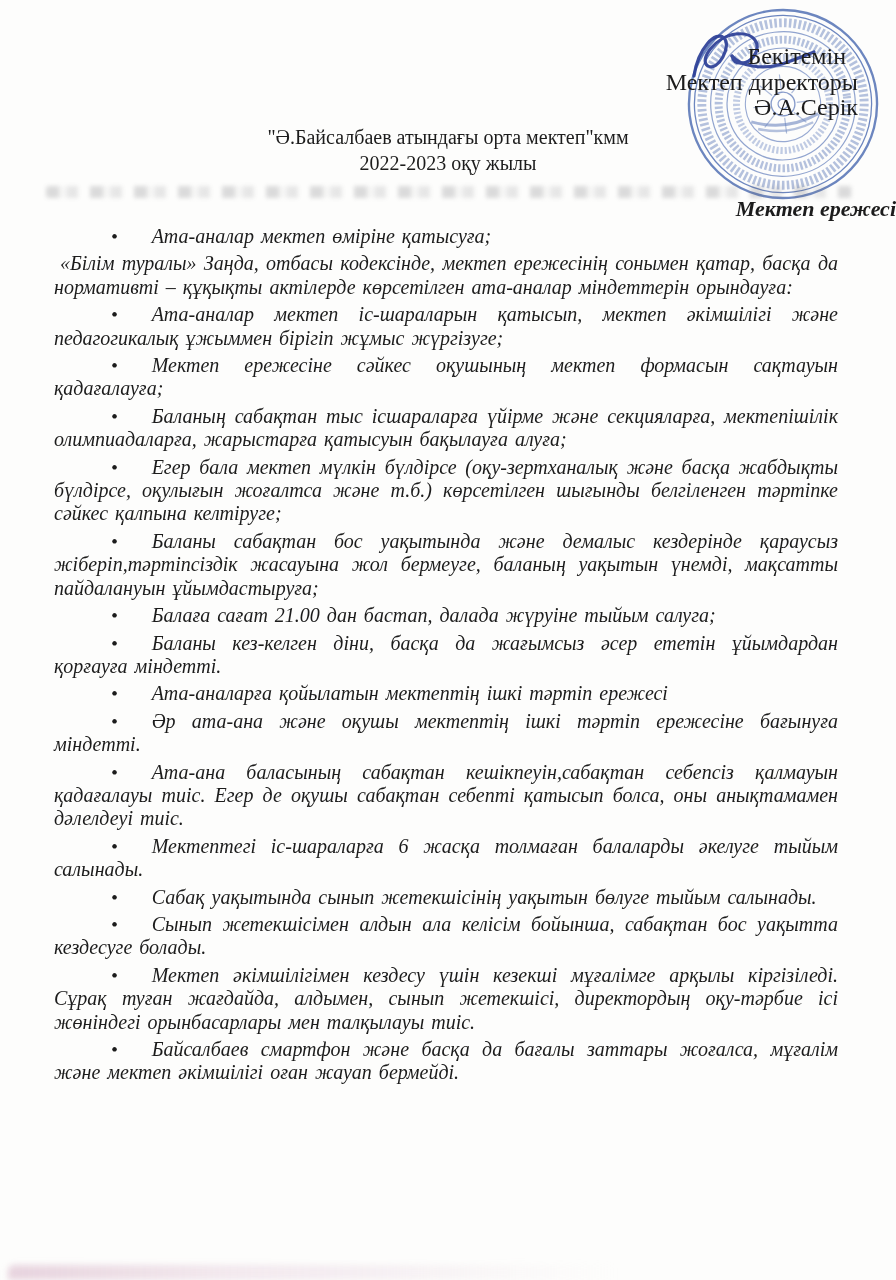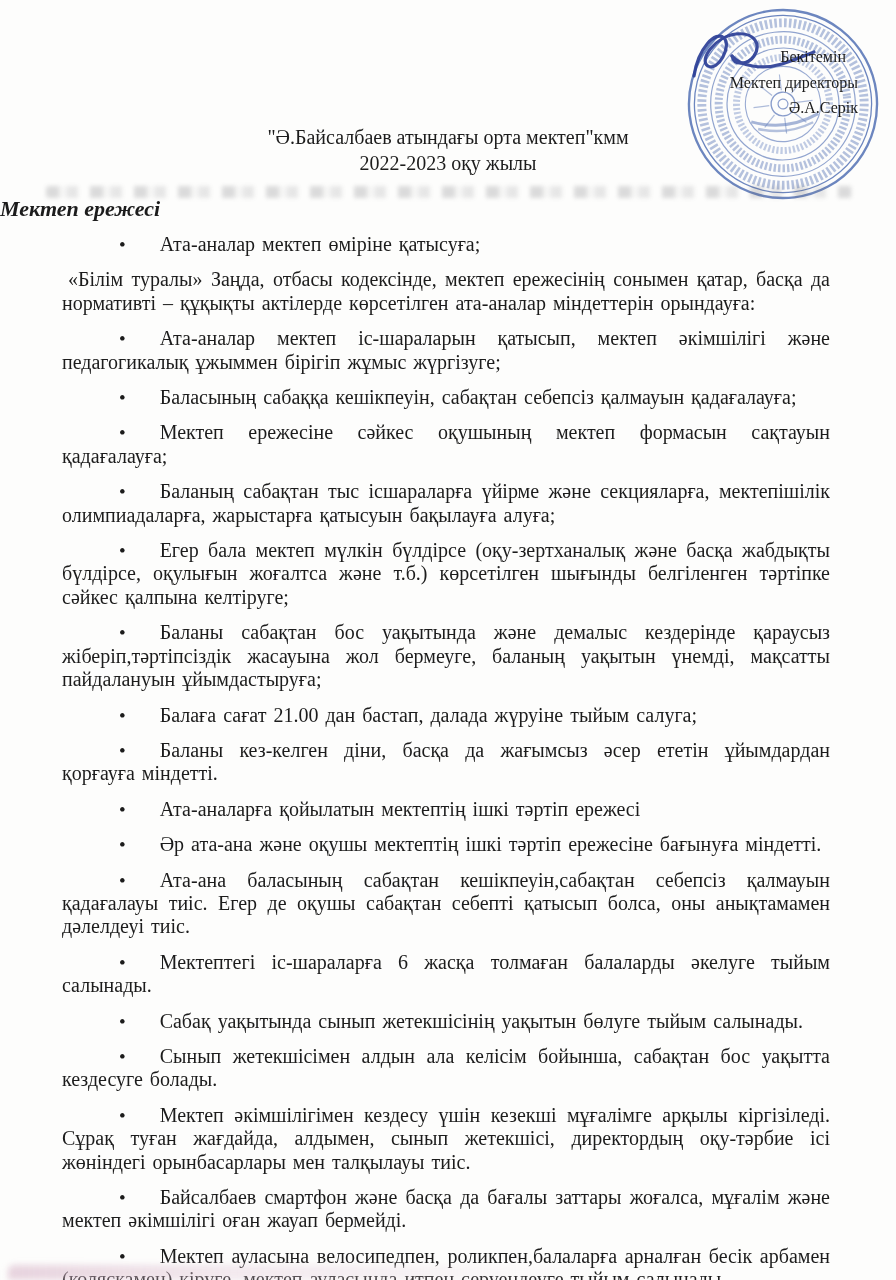--- a/index.html
+++ b/index.html
@@ -7,45 +7,45 @@
     position:relative;width:896px;height:1280px;margin:0 auto;
     background:#fdfdfc;overflow:hidden;
     font-family:"Liberation Serif","DejaVu Serif",serif;
     color:var(--ink,#1c1c1c);
   }
   
   .stamp{position:absolute;left:684px;top:5px;width:198px;height:198px;transform:rotate(-7deg);}
   .signature{position:absolute;left:688px;top:26px;width:132px;height:64px;}
   .approval{
     position:absolute;top:44px;right:38px;text-align:right;
-    font-size:16px;line-height:25.5px;white-space:nowrap;
+    font-size:24px;line-height:25.5px;white-space:nowrap;
   }
   .approval .l1{padding-right:12px;}
   
   .doc-header{
     position:absolute;top:124px;left:0;width:100%;text-align:center;
     font-size:20px;line-height:26px;
   }
   .ghost-line{
     position:absolute;top:186px;left:46px;right:44px;height:12px;
     background:repeating-linear-gradient(90deg,
       rgba(105,105,110,.55) 0 13px, rgba(150,150,155,.18) 13px 21px,
       rgba(120,120,125,.4) 21px 32px, transparent 32px 44px);
     filter:blur(2.3px);opacity:.42;border-radius:3px;
   }
   .doc-title{
-    position:absolute;top:196px;left:0;width:100%;text-align:left;
+    position:absolute;top:196px;left:0;width:100%;text-align:right;
     font-size:22px;line-height:26px;font-weight:bold;font-style:italic;
   }
   
   .rules{
     position:absolute;top:221px;left:50px;width:792px;
     font-size:20px;line-height:23.4px;text-align:justify;word-spacing:2px;
   }
-  .rule{margin:12px;text-indent:57px;}
+  .rule{margin:4px;text-indent:57px;font-style:italic;}
   .rule.no-bullet{text-indent:6px;}
   .rule .bullet{font-size:19px;}
   .rule .gap{display:inline-block;width:34px;}
   
   .bottom-smudge{
     position:absolute;left:8px;bottom:0;width:610px;height:15px;
     background:linear-gradient(90deg,
       rgba(214,178,198,.55) 0%, rgba(226,200,216,.4) 35%,
       rgba(232,212,224,.3) 62%, rgba(238,226,233,.12) 85%, transparent 100%);
     filter:blur(3px);border-radius:6px 6px 0 0;
@@ -102,33 +102,31 @@
   </div>
 
   <div class="ghost-line"></div>
 
   <div class="doc-title">Мектеп ережесі</div>
 
   <div class="rules">
       <p class="rule"><span class="bullet">•</span><span class="gap"></span><span>Ата-аналар мектеп өміріне қатысуға;</span></p>
       <p class="rule no-bullet"><span>«Білім туралы» Заңда, отбасы кодексінде, мектеп ережесінің сонымен қатар, басқа да нормативті – құқықты актілерде көрсетілген ата-аналар міндеттерін орындауға:</span></p>
       <p class="rule"><span class="bullet">•</span><span class="gap"></span><span>Ата-аналар мектеп іс-шараларын қатысып, мектеп әкімшілігі және педагогикалық ұжыммен бірігіп жұмыс жүргізуге;</span></p>
-      <p class="rule"><span class="bullet">•</span><span class="gap"></span><span>Баласының сабаққа кешікпеуін, сабақтан себепсіз қалмауын қадағалауға;</span></p>
       <p class="rule"><span class="bullet">•</span><span class="gap"></span><span>Мектеп ережесіне сәйкес оқушының мектеп формасын сақтауын  қадағалауға;</span></p>
       <p class="rule"><span class="bullet">•</span><span class="gap"></span><span>Баланың сабақтан тыс ісшараларға үйірме және секцияларға, мектепішілік олимпиадаларға, жарыстарға қатысуын бақылауға алуға;</span></p>
       <p class="rule"><span class="bullet">•</span><span class="gap"></span><span>Егер бала мектеп  мүлкін  бүлдірсе (оқу-зертханалық және басқа жабдықты бүлдірсе, оқулығын жоғалтса және т.б.) көрсетілген шығынды белгіленген тәртіпке сәйкес қалпына келтіруге;</span></p>
       <p class="rule"><span class="bullet">•</span><span class="gap"></span><span>Баланы сабақтан бос уақытында және демалыс кездерінде қараусыз жіберіп,тәртіпсіздік жасауына жол бермеуге, баланың уақытын үнемді, мақсатты пайдалануын ұйымдастыруға;</span></p>
       <p class="rule"><span class="bullet">•</span><span class="gap"></span><span>Балаға сағат 21.00 дан бастап, далада жүруіне тыйым салуга;</span></p>
       <p class="rule"><span class="bullet">•</span><span class="gap"></span><span>Баланы кез-келген діни, басқа да жағымсыз әсер ететін  ұйымдардан қорғауға міндетті.</span></p>
       <p class="rule"><span class="bullet">•</span><span class="gap"></span><span>Ата-аналарға  қойылатын мектептің ішкі тәртіп ережесі</span></p>
       <p class="rule"><span class="bullet">•</span><span class="gap"></span><span>Әр ата-ана және оқушы мектептің ішкі тәртіп ережесіне бағынуға міндетті.</span></p>
       <p class="rule"><span class="bullet">•</span><span class="gap"></span><span>Ата-ана баласының сабақтан кешікпеуін,сабақтан себепсіз қалмауын қадағалауы тиіс. Егер де оқушы сабақтан себепті қатысып болса, оны анықтамамен дәлелдеуі тиіс.</span></p>
       <p class="rule"><span class="bullet">•</span><span class="gap"></span><span>Мектептегі іс-шараларға 6 жасқа толмаған балаларды әкелуге тыйым салынады.</span></p>
       <p class="rule"><span class="bullet">•</span><span class="gap"></span><span>Сабақ уақытында сынып жетекшісінің уақытын бөлуге тыйым салынады.</span></p>
       <p class="rule"><span class="bullet">•</span><span class="gap"></span><span>Сынып жетекшісімен алдын ала келісім бойынша, сабақтан бос уақытта кездесуге болады.</span></p>
       <p class="rule"><span class="bullet">•</span><span class="gap"></span><span>Мектеп әкімшілігімен кездесу үшін кезекші мұғалімге арқылы кіргізіледі. Сұрақ туған жағдайда, алдымен, сынып жетекшісі, директордың оқу-тәрбие  ісі жөніндегі орынбасарлары мен талқылауы тиіс.</span></p>
       <p class="rule"><span class="bullet">•</span><span class="gap"></span><span>Байсалбаев смартфон және басқа да бағалы заттары  жоғалса, мұғалім және мектеп әкімшілігі оған жауап бермейді.</span></p>
-      <p class="rule"><span class="bullet">•</span><span class="gap"></span><span>Мектеп ауласына велосипедпен, роликпен,балаларға арналған бесік арбамен (коляскамен) кіруге, мектеп ауласында итпен  серуендеуге тыйым салынады.</span></p>
     </div>
 
   <div class="bottom-smudge"></div>
 
 </div>
 
 </body></html>

